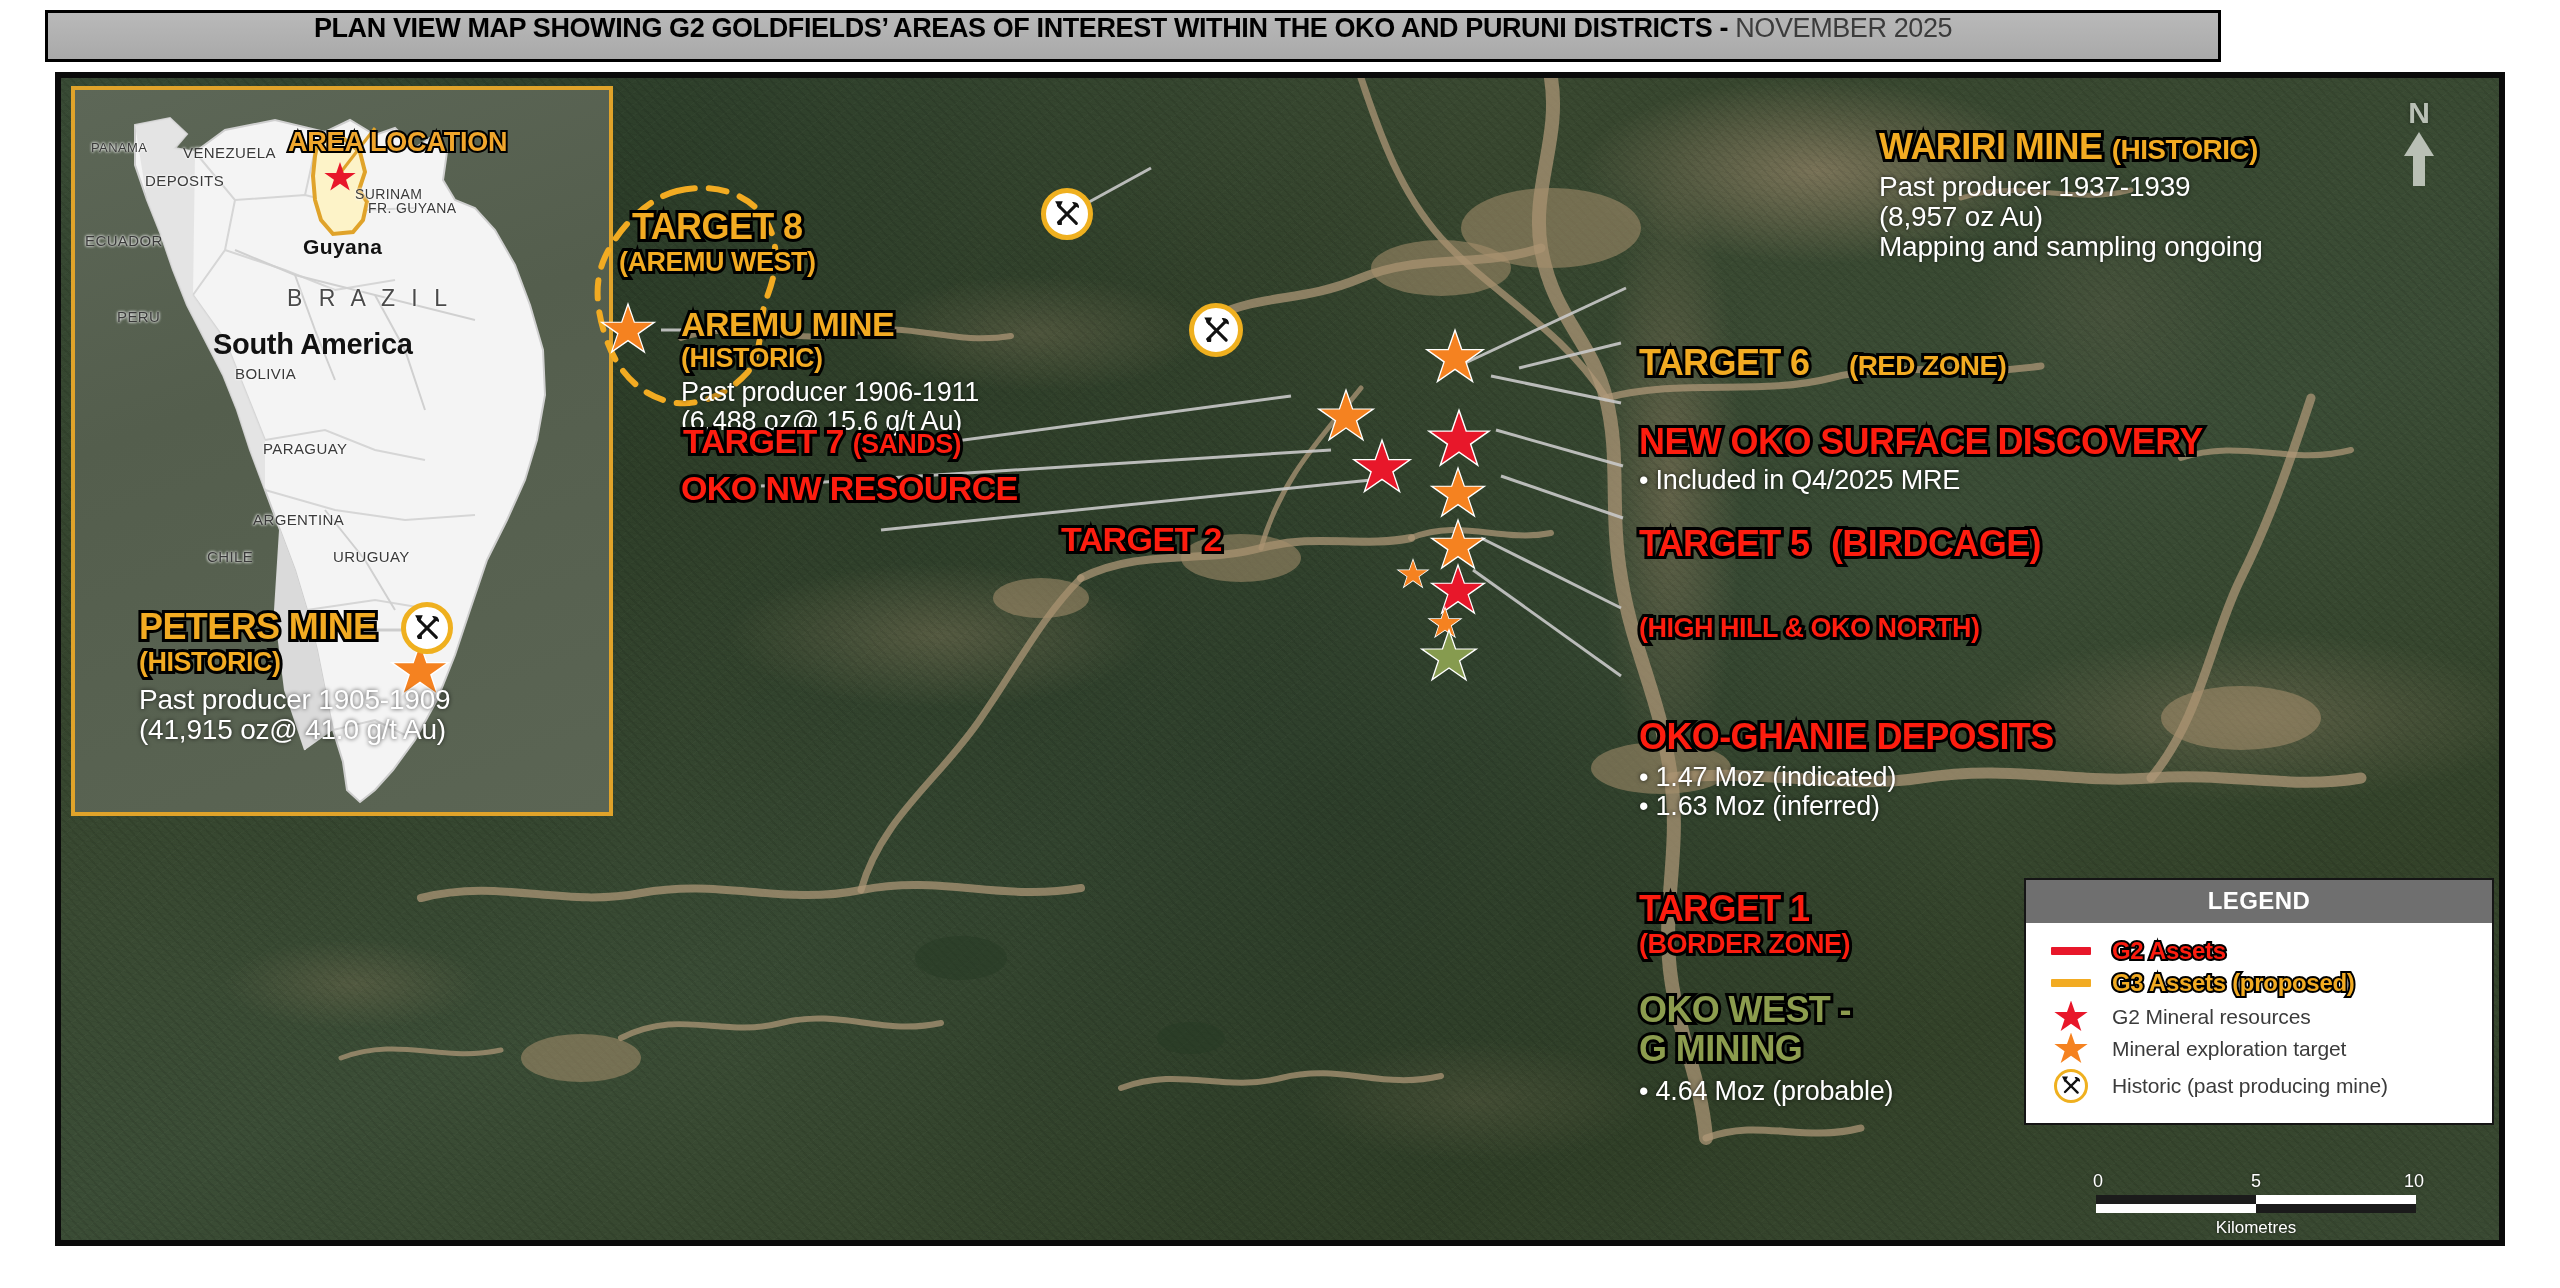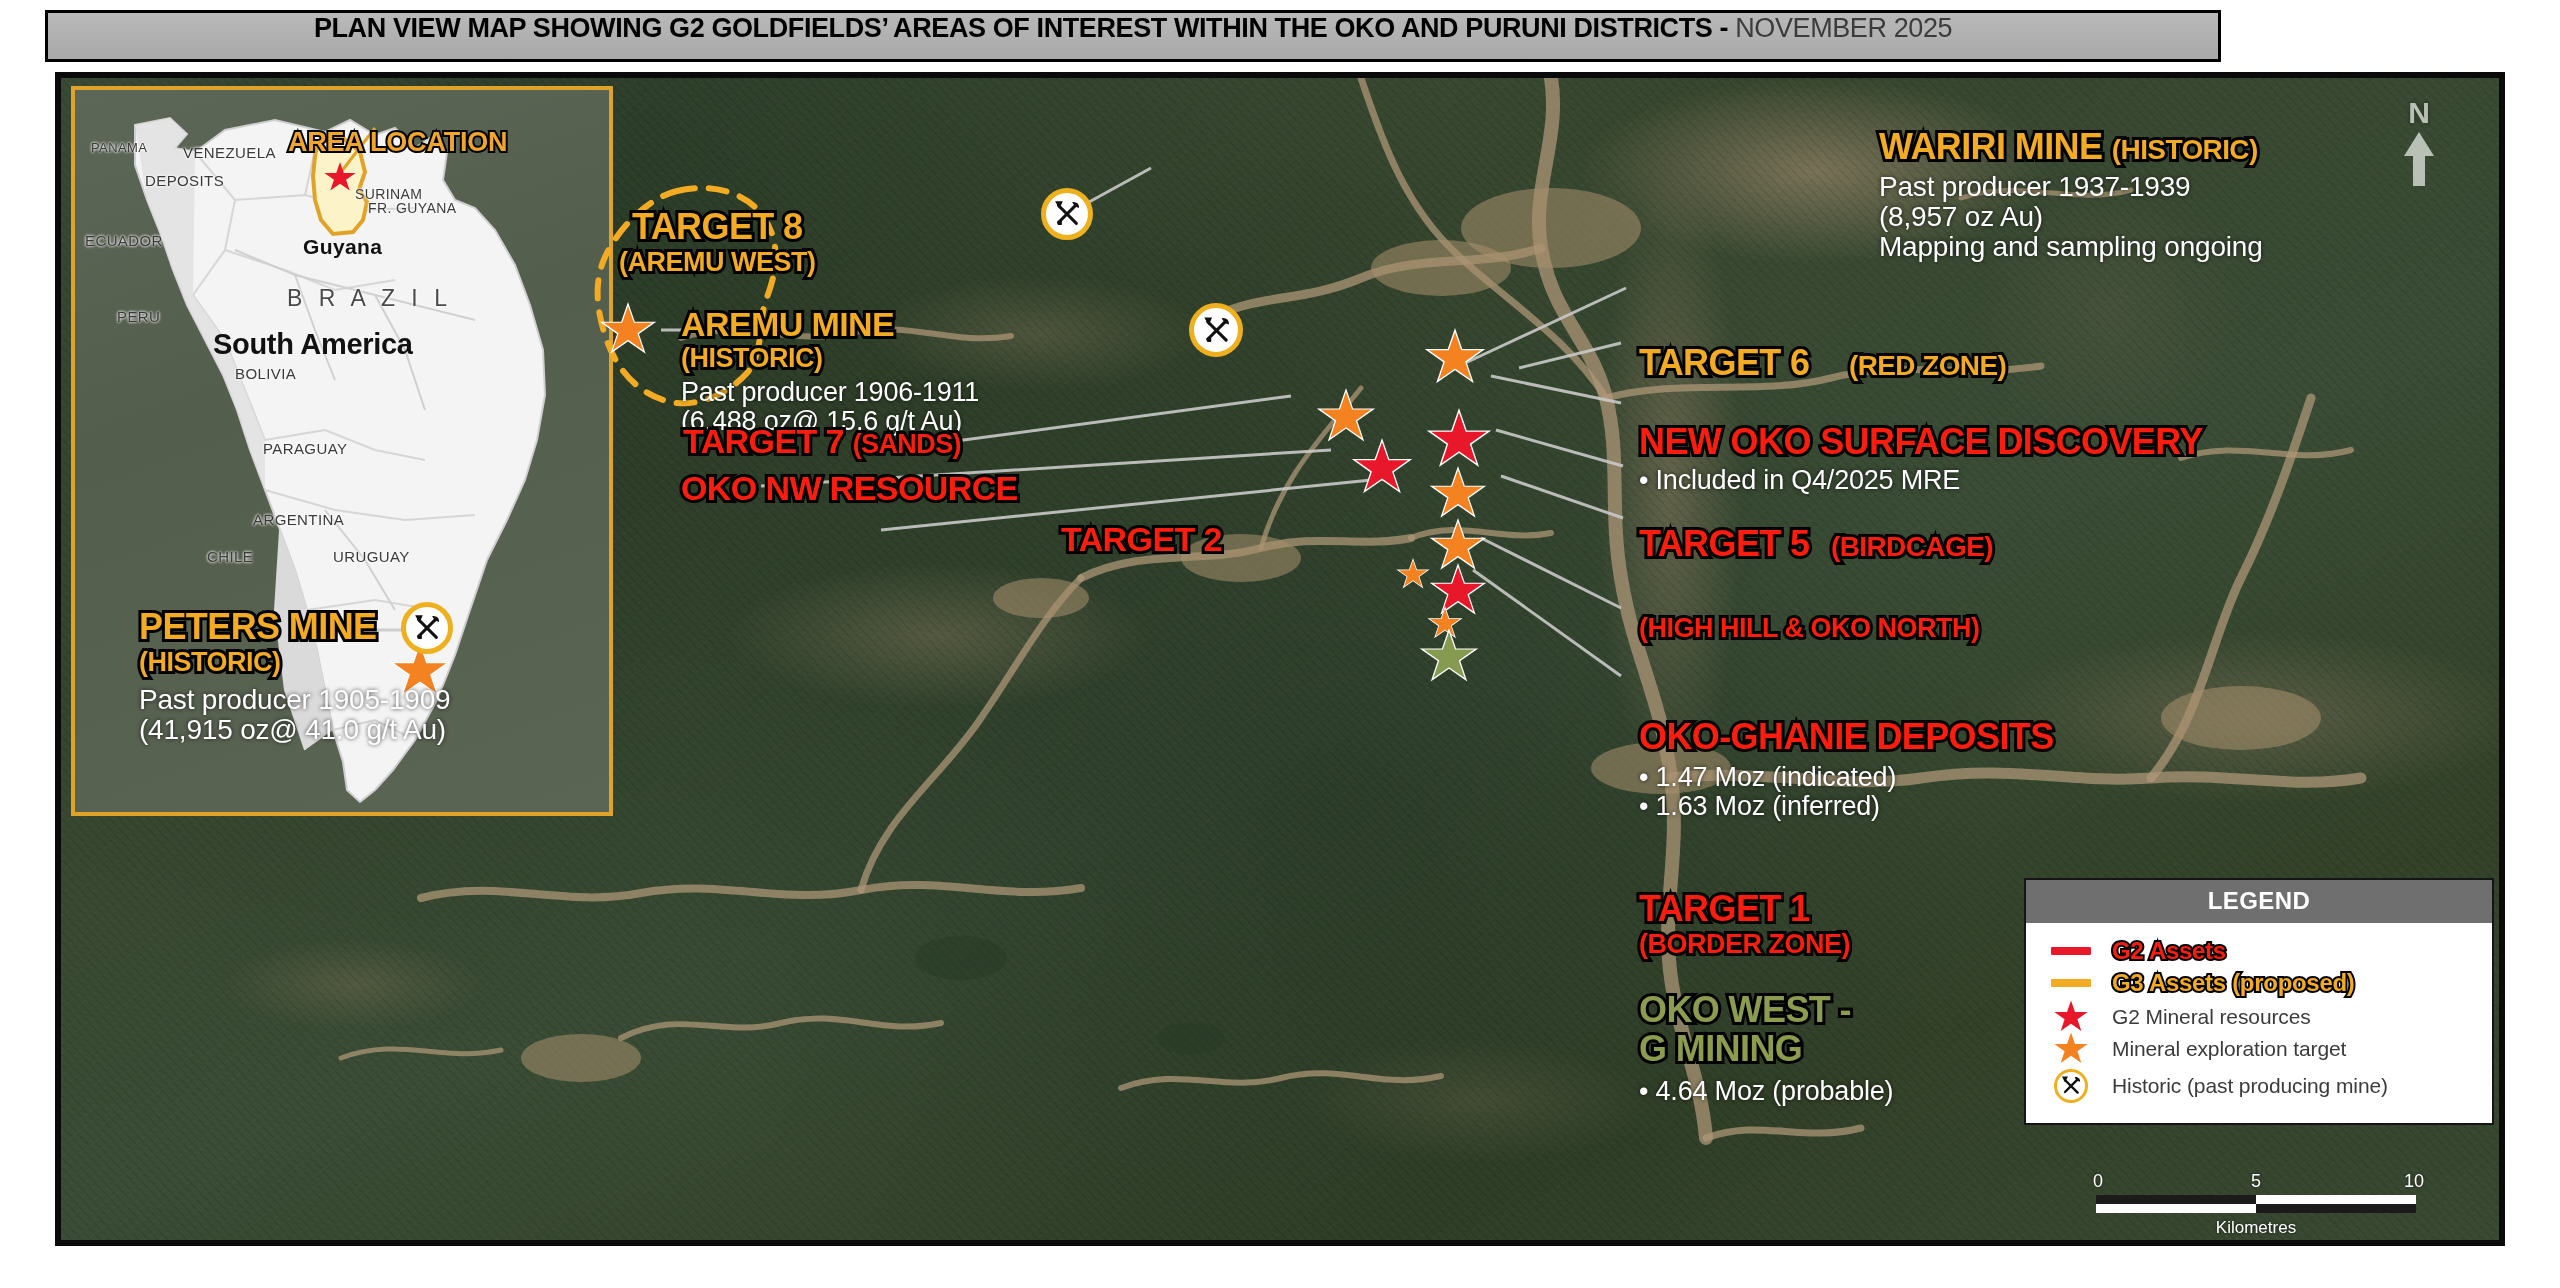--- a/index.html
+++ b/index.html
@@ -430,21 +430,21 @@
 
     <div class="lbl" style="left:1578px; top:345px;">
       <div style="font-size:36px;">
         <span class="hd red">NEW OKO SURFACE DISCOVERY</span>
       </div>
       <div class="body" style="font-size:27px; margin-top:4px;">• Included in Q4/2025 MRE</div>
     </div>
 
     <div class="lbl" style="left:1578px; top:447px;">
       <div style="font-size:36px;">
-        <span class="hd red">TARGET 5 </span><span class="hd red" style="font-size:28px;padding-left:12px;">(BIRDCAGE)</span>
+        <span class="hd red">TARGET 5 </span><span class="hd red" style="font-size:36px;padding-left:12px;">(BIRDCAGE)</span>
       </div>
     </div>
 
     <div class="lbl" style="left:1578px; top:535px;">
       <div style="font-size:27px; margin-top:1px;">
         <span class="sub red">(HIGH HILL &amp; OKO NORTH)</span>
       </div>
     </div>
 
     <div class="lbl" style="left:1578px; top:640px;">

